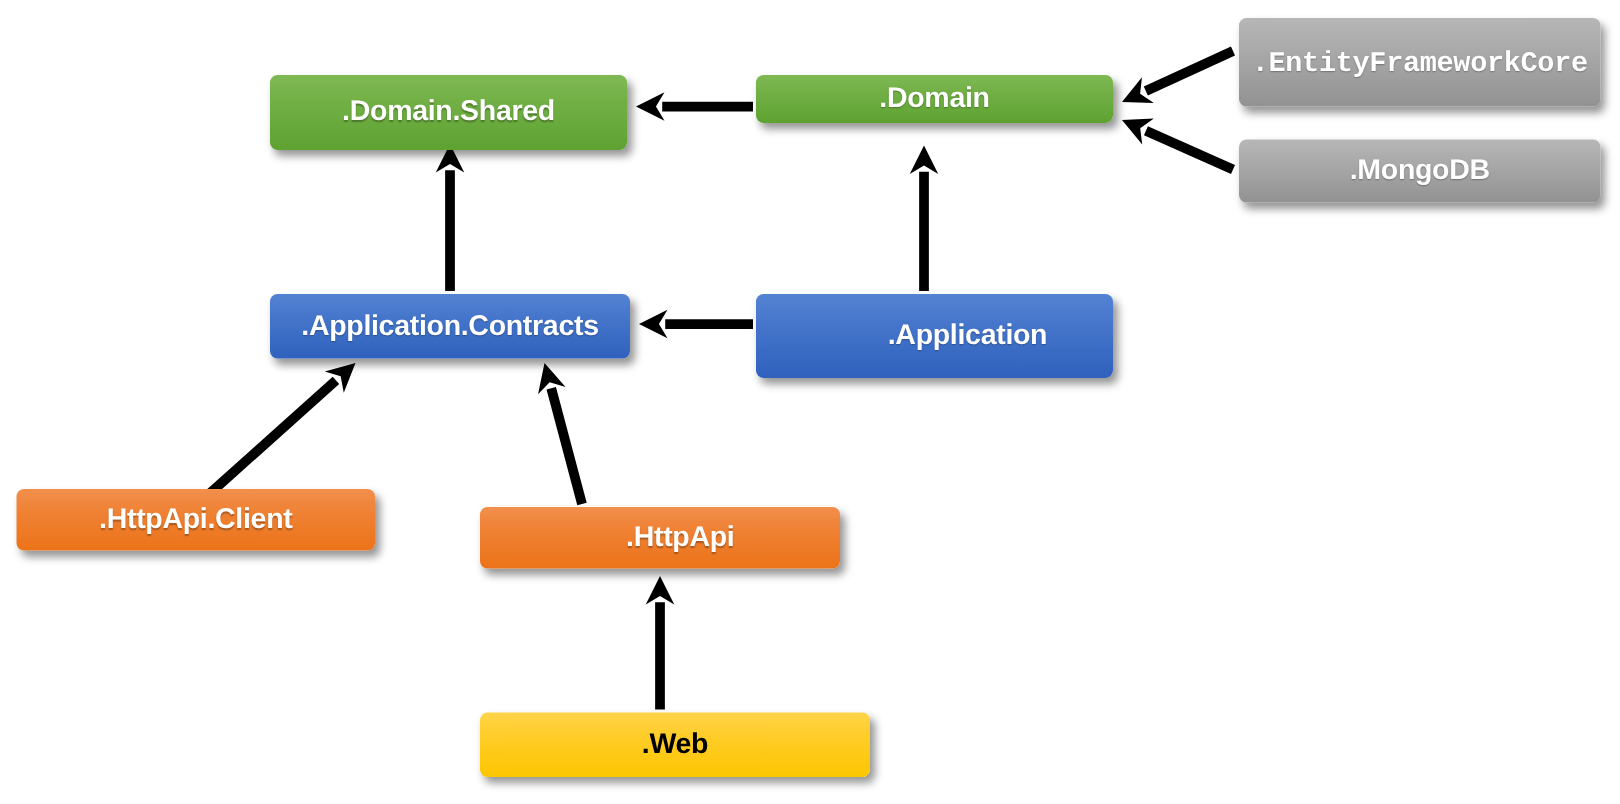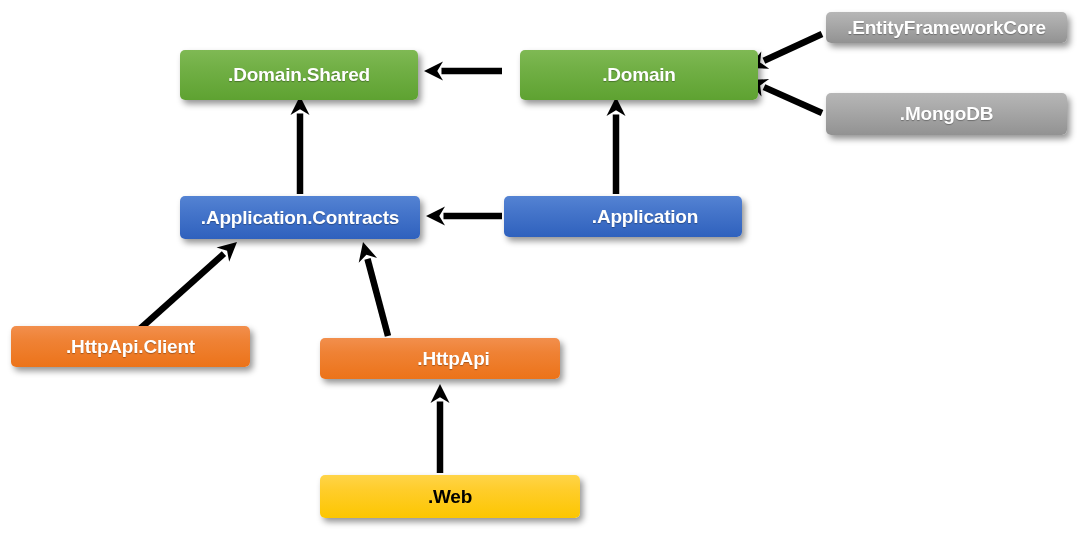--- a/index.html
+++ b/index.html
@@ -98,33 +98,33 @@
       <g>
         <line x1="440" y1="473" x2="440" y2="401.48" stroke="#000000" stroke-width="6.5" stroke-linecap="butt"></line>
         <polygon points="440.00,384.00 449.50,403.00 440.00,397.30 430.50,403.00" fill="#000000"></polygon>
       </g>
     </svg>
 
   <div id="node-layer">
       <div class="node node-green" style="left: 180px; top: 50px; width: 238px; height: 50px;">
         <span>.Domain.Shared</span>
       </div>
-      <div class="node node-green" style="left: 520px; top: 50px; width: 238px; height: 50px;">
+      <div class="node node-green" style="left: 504px; top: 50px; width: 238px; height: 32px;">
         <span>.Domain</span>
       </div>
-      <div class="node node-gray" style="left: 826px; top: 12px; width: 241px; height: 31px;">
+      <div class="node node-gray" style="left: 826px; top: 12px; width: 241px; height: 59px; font-family: Liberation Mono, monospace;">
         <span>.EntityFrameworkCore</span>
       </div>
       <div class="node node-gray" style="left: 826px; top: 93px; width: 241px; height: 42px; justify-content: center;">
         <span>.MongoDB</span>
       </div>
       <div class="node node-blue" style="left: 180px; top: 196px; width: 240px; height: 43px;">
         <span>.Application.Contracts</span>
       </div>
-      <div class="node node-blue" style="left: 504px; top: 196px; width: 238px; height: 41px; padding-left: 44px;">
+      <div class="node node-blue" style="left: 504px; top: 196px; width: 238px; height: 56px; padding-left: 44px;">
         <span>.Application</span>
       </div>
       <div class="node node-orange" style="left: 11px; top: 326px; width: 239px; height: 41px;">
         <span>.HttpApi.Client</span>
       </div>
       <div class="node node-orange" style="left: 320px; top: 338px; width: 240px; height: 41px; padding-left: 27px;">
         <span>.HttpApi</span>
       </div>
       <div class="node node-yellow" style="left: 320px; top: 475px; width: 260px; height: 43px;">
         <span>.Web</span>

